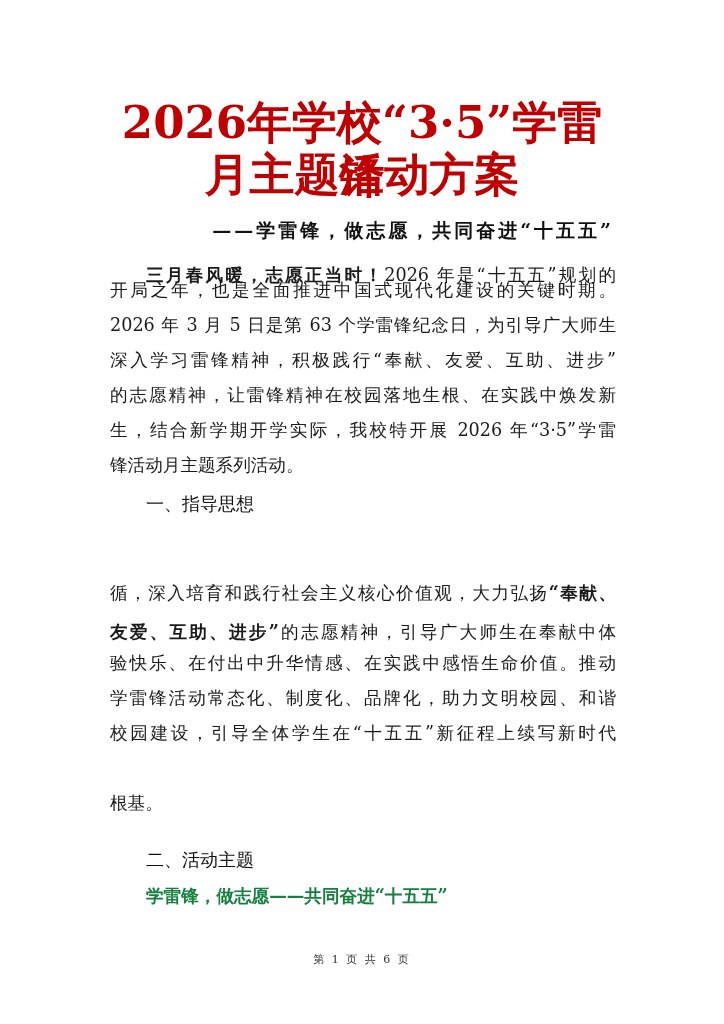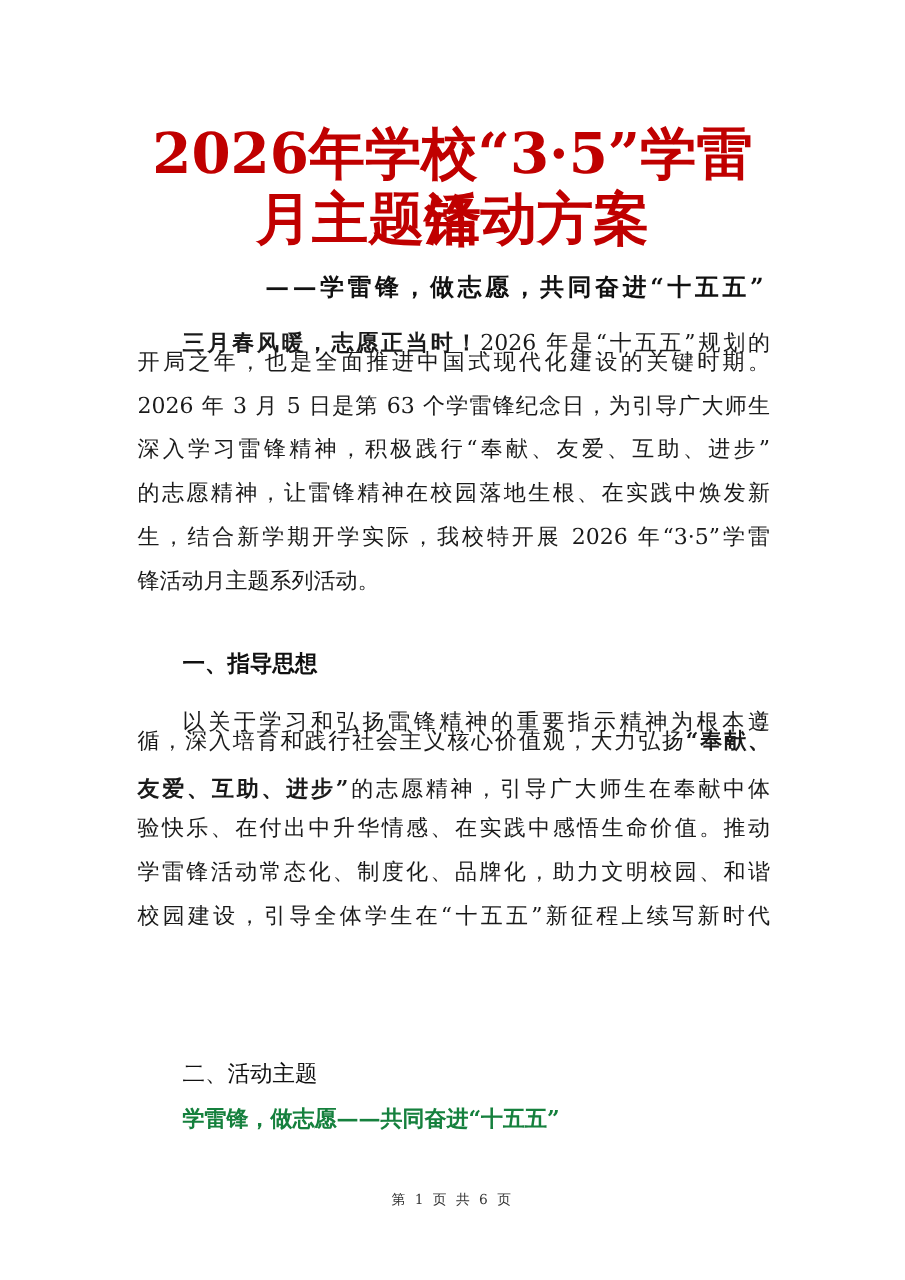--- a/index.html
+++ b/index.html
@@ -48,26 +48,26 @@
   <div class="subtitle">——学雷锋，做志愿，共同奋进“十五五”</div>
 
   <div class="line indent" style="top:243px;"><span class="b">三月春风暖，志愿正当时！</span><span>2026 年是“十五五”规划的</span></div>
   <div class="line" style="top:278px;">开局之年，也是全面推进中国式现代化建设的关键时期。</div>
   <div class="line" style="top:313px;">2026 年 3 月 5 日是第 63 个学雷锋纪念日，为引导广大师生</div>
   <div class="line" style="top:348px;">深入学习雷锋精神，积极践行“奉献、友爱、互助、进步”</div>
   <div class="line" style="top:383px;">的志愿精神，让雷锋精神在校园落地生根、在实践中焕发新</div>
   <div class="line" style="top:418px;">生，结合新学期开学实际，我校特开展 2026 年“3·5”学雷</div>
   <div class="line last" style="top:453px;">锋活动月主题系列活动。</div>
 
-  <div class="heading" style="top:520px;font-weight:bold;">一、指导思想</div>
+  <div class="heading" style="top:492px;">一、指导思想</div>
 
-  <div class="line indent" style="top:546px;">以关于学习和弘扬雷锋精神的重要指示精神为根本遵</div>
   <div class="line" style="top:581px;"><span>循，深入培育和践行社会主义核心价值观，大力弘扬</span><span class="b">“奉献、</span></div>
   <div class="line" style="top:620px;"><span class="b">友爱、互助、进步”</span><span>的志愿精神，引导广大师生在奉献中体</span></div>
   <div class="line" style="top:651px;">验快乐、在付出中升华情感、在实践中感悟生命价值。推动</div>
   <div class="line" style="top:686px;">学雷锋活动常态化、制度化、品牌化，助力文明校园、和谐</div>
   <div class="line" style="top:721px;">校园建设，引导全体学生在“十五五”新征程上续写新时代</div>
+  <div class="line last" style="top:791px;">根基。</div>
 
   <div class="heading" style="top:848px;">二、活动主题</div>
   <div class="theme">学雷锋，做志愿——共同奋进“十五五”</div>
 
   <div class="footer">第 1 页 共 6 页</div>
 </div>
 
 </body></html>

